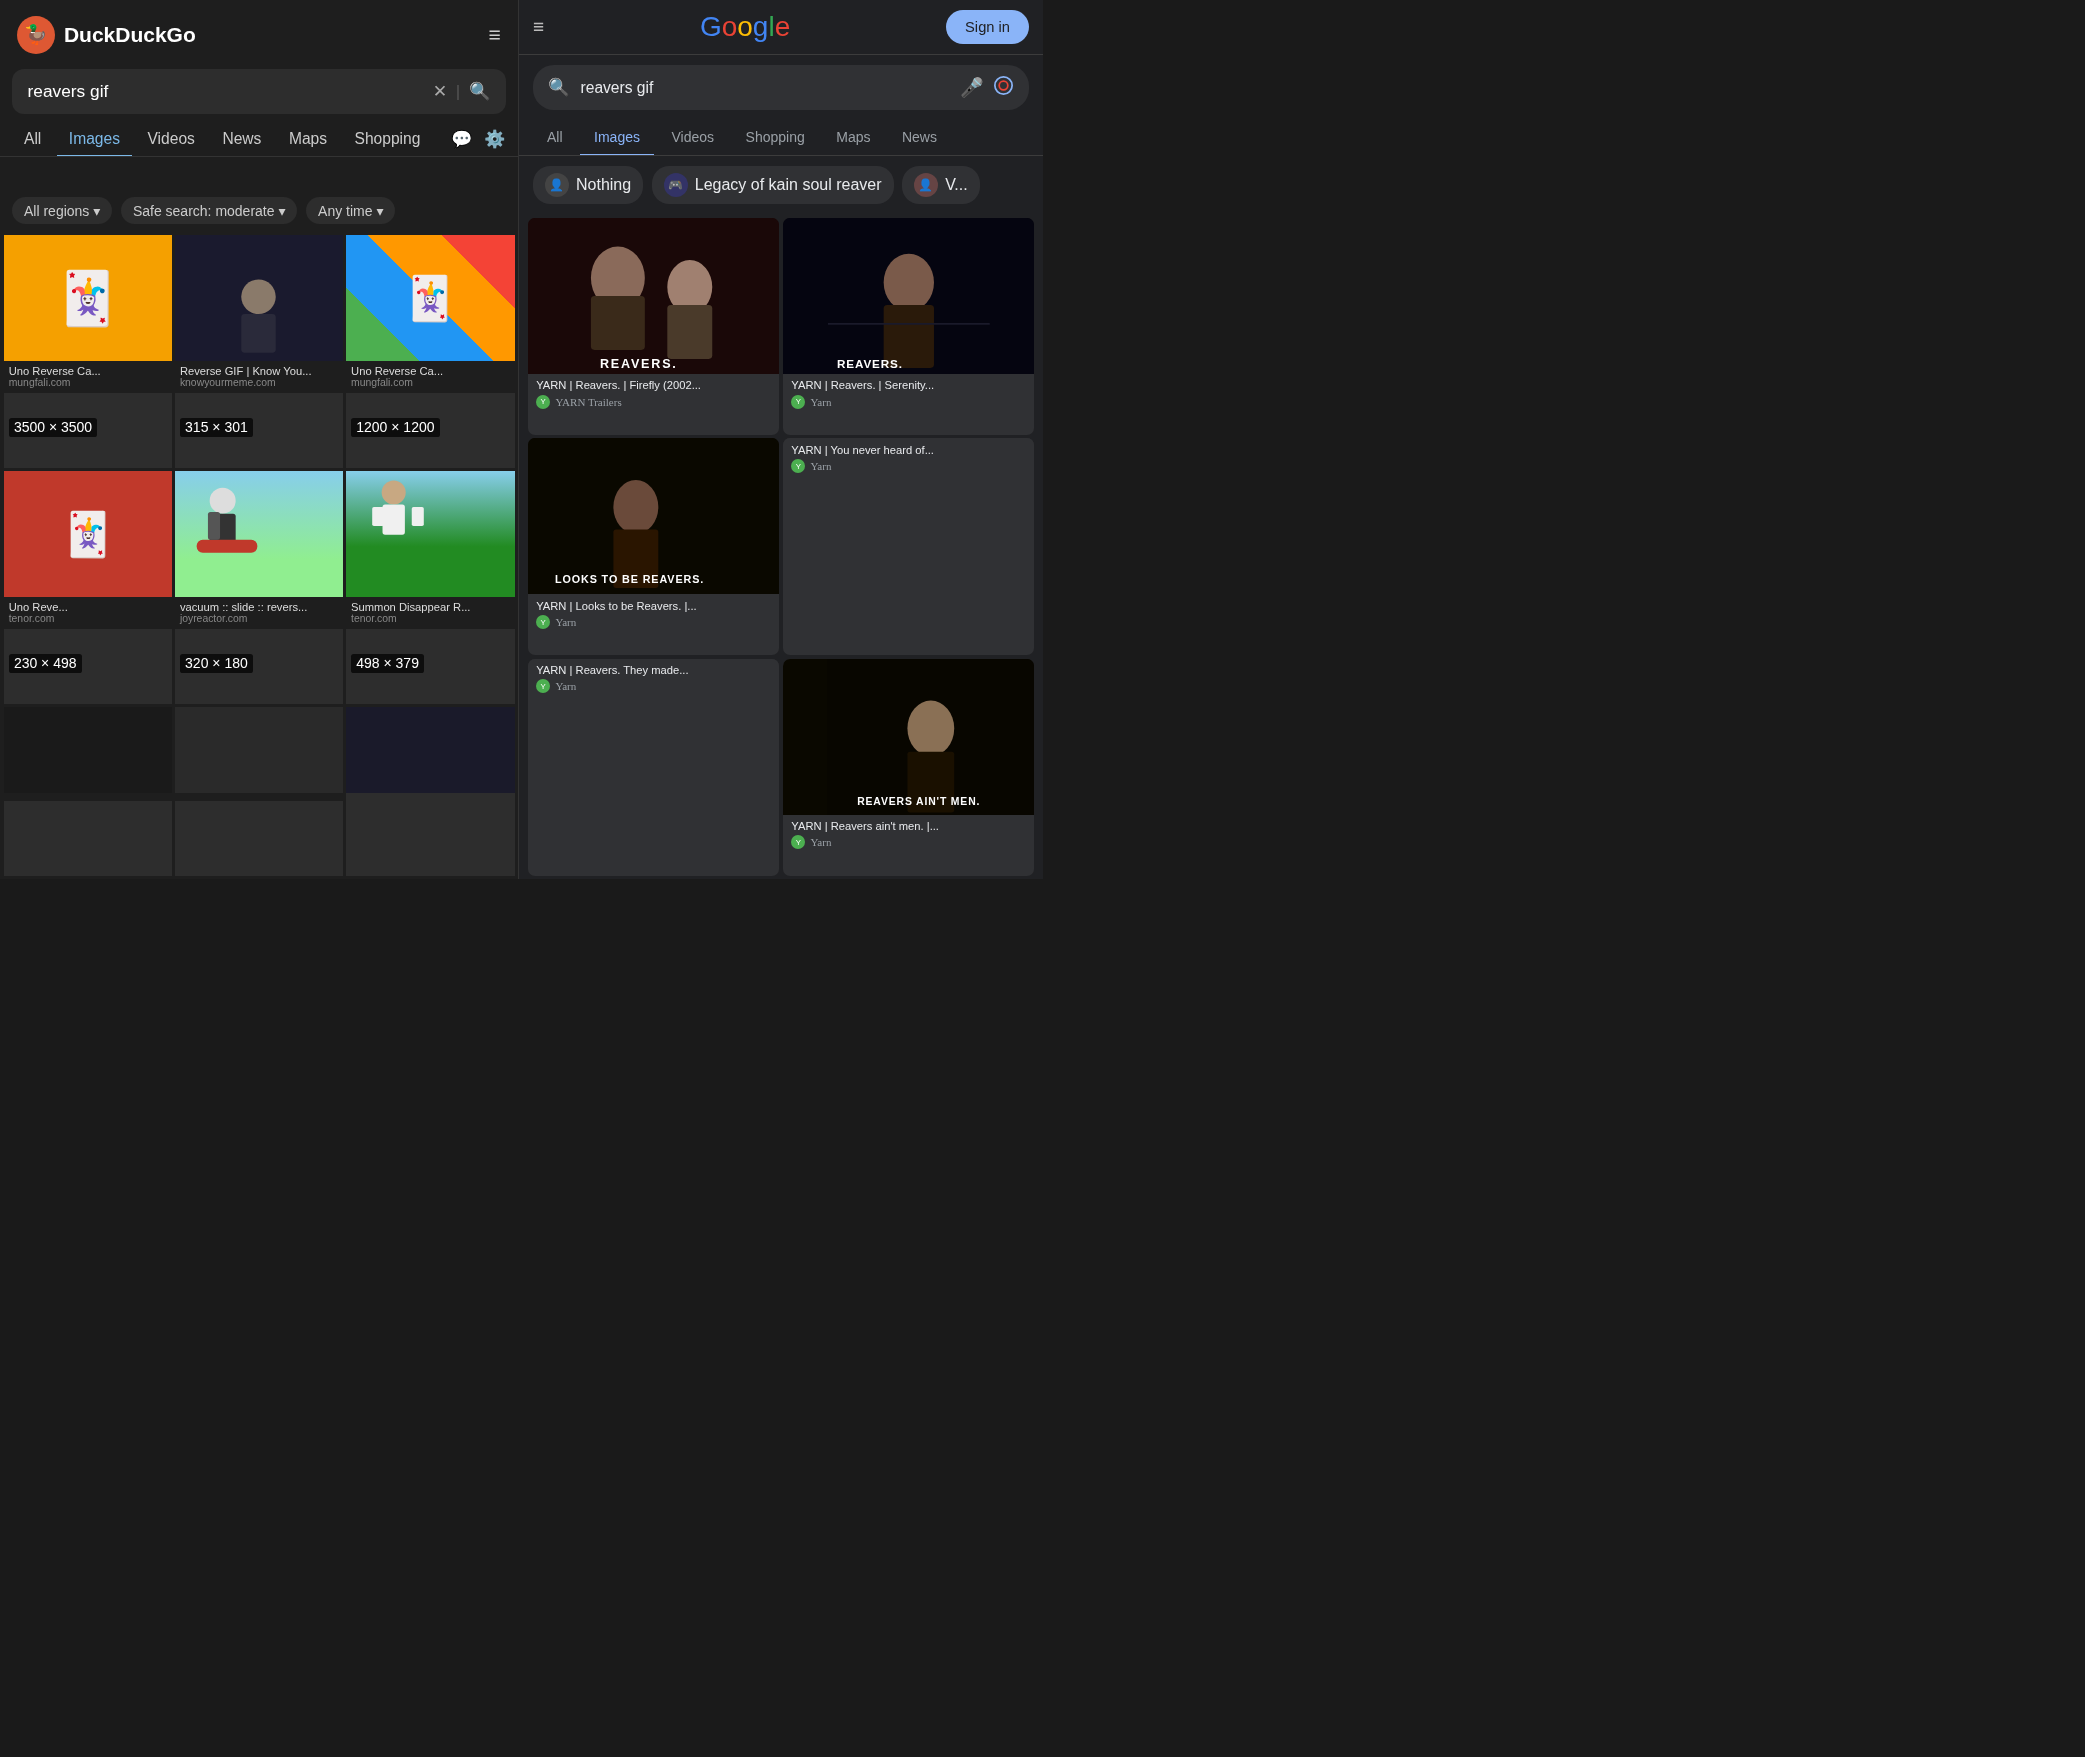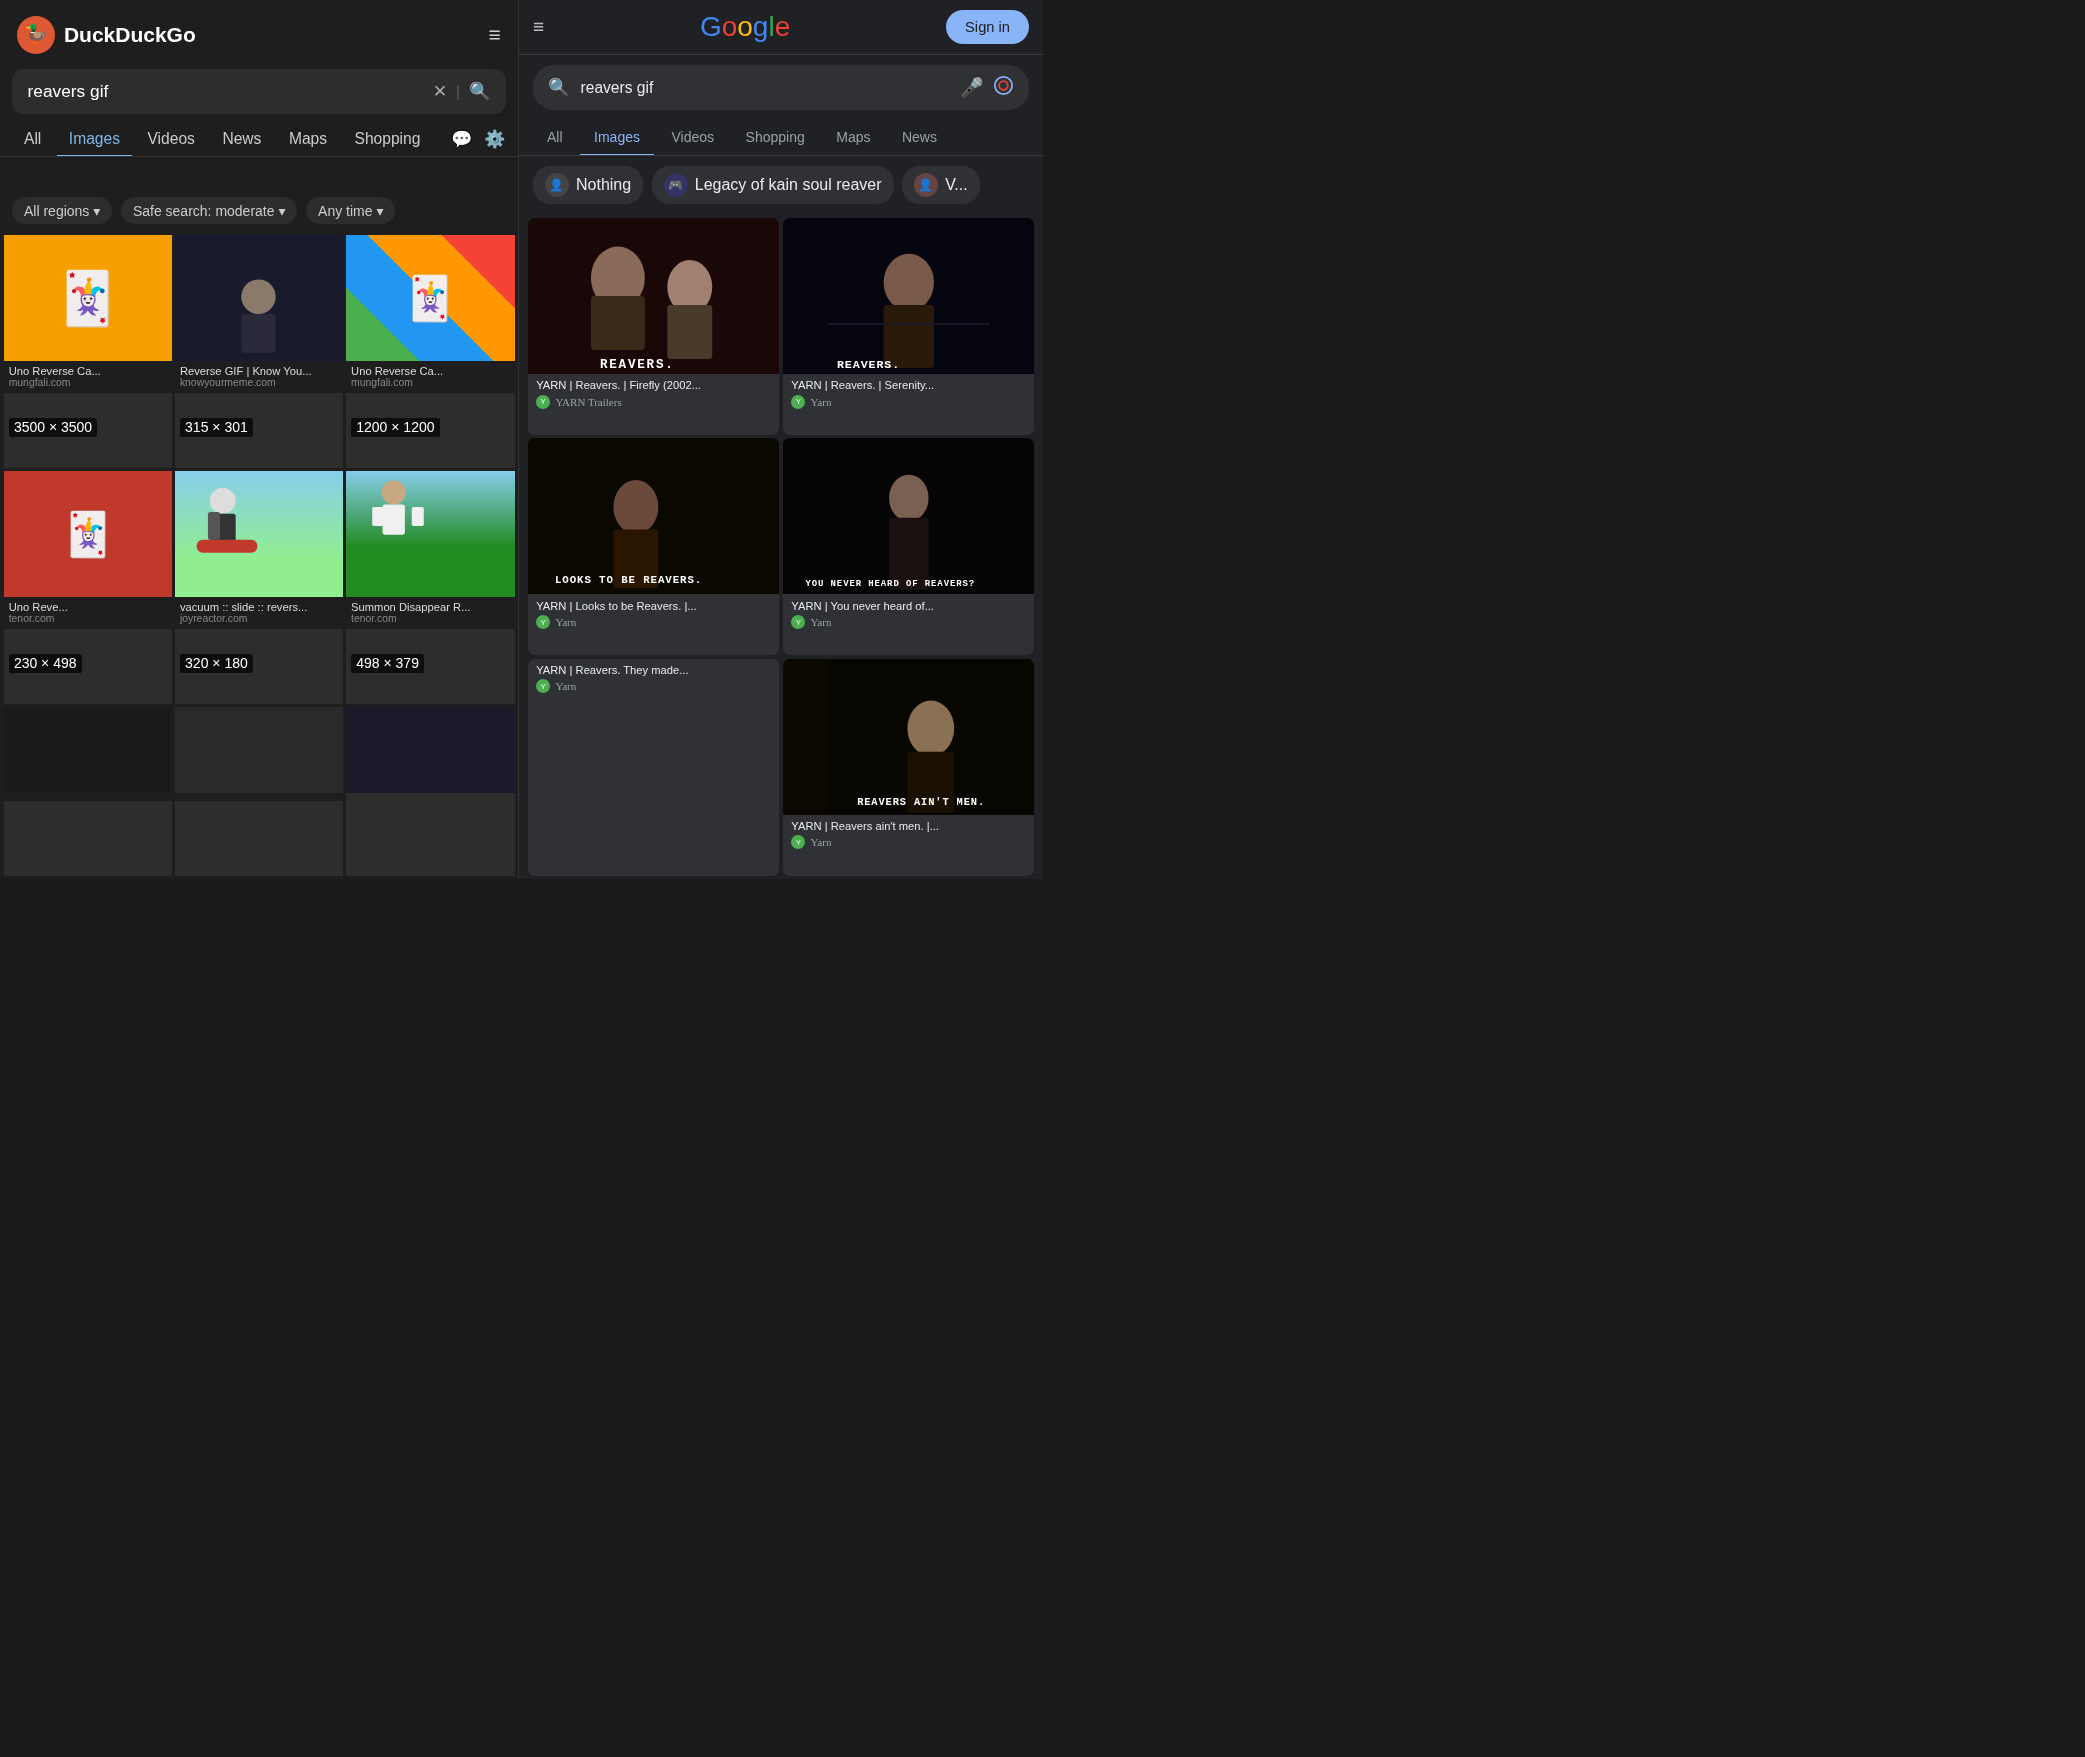--- a/index.html
+++ b/index.html
@@ -356,21 +356,20 @@
 
     .google-image-placeholder {
       width: 100%;
       height: 156px;
       background: #404040;
       display: flex;
       align-items: center;
       justify-content: center;
       overflow: hidden;
       position: relative;
-      font-family: Liberation Mono, monospace;
     }
 
     .google-image-caption {
       padding: 5.2px 8.6px 7px;
       background: #303134;
     }
 
     .google-image-title {
       color: #e8eaed;
       font-size: 11.2px;
@@ -643,28 +642,20 @@
       <div class="google-image-caption">
         <div class="google-image-title">YARN | Looks to be Reavers. |...</div>
         <div class="google-image-source-row">
           <div class="google-source-favicon" style="background:#4caf50;">Y</div>
           <span class="google-source-name">Yarn</span>
         </div>
       </div>
     </div>
 
     <div class="google-image-item">
-      <div class="google-image-placeholder" style="background:#050505;">
-        <svg width="100%" height="100%" viewBox="0 0 280 180" preserveAspectRatio="xMidYMid slice">
-          <rect width="280" height="180" fill="#050505"></rect>
-          <ellipse cx="140" cy="70" rx="22" ry="26" fill="#7a6050"></ellipse>
-          <rect x="118" y="92" width="44" height="80" rx="3" fill="#1a1010"></rect>
-          <text x="25" y="168" font-size="10" fill="white" font-weight="900" letter-spacing="1">YOU NEVER HEARD OF REAVERS?</text>
-        </svg>
-      </div>
       <div class="google-image-caption">
         <div class="google-image-title">YARN | You never heard of...</div>
         <div class="google-image-source-row">
           <div class="google-source-favicon" style="background:#4caf50;">Y</div>
           <span class="google-source-name">Yarn</span>
         </div>
       </div>
     </div>
 
     <div class="google-image-item">

